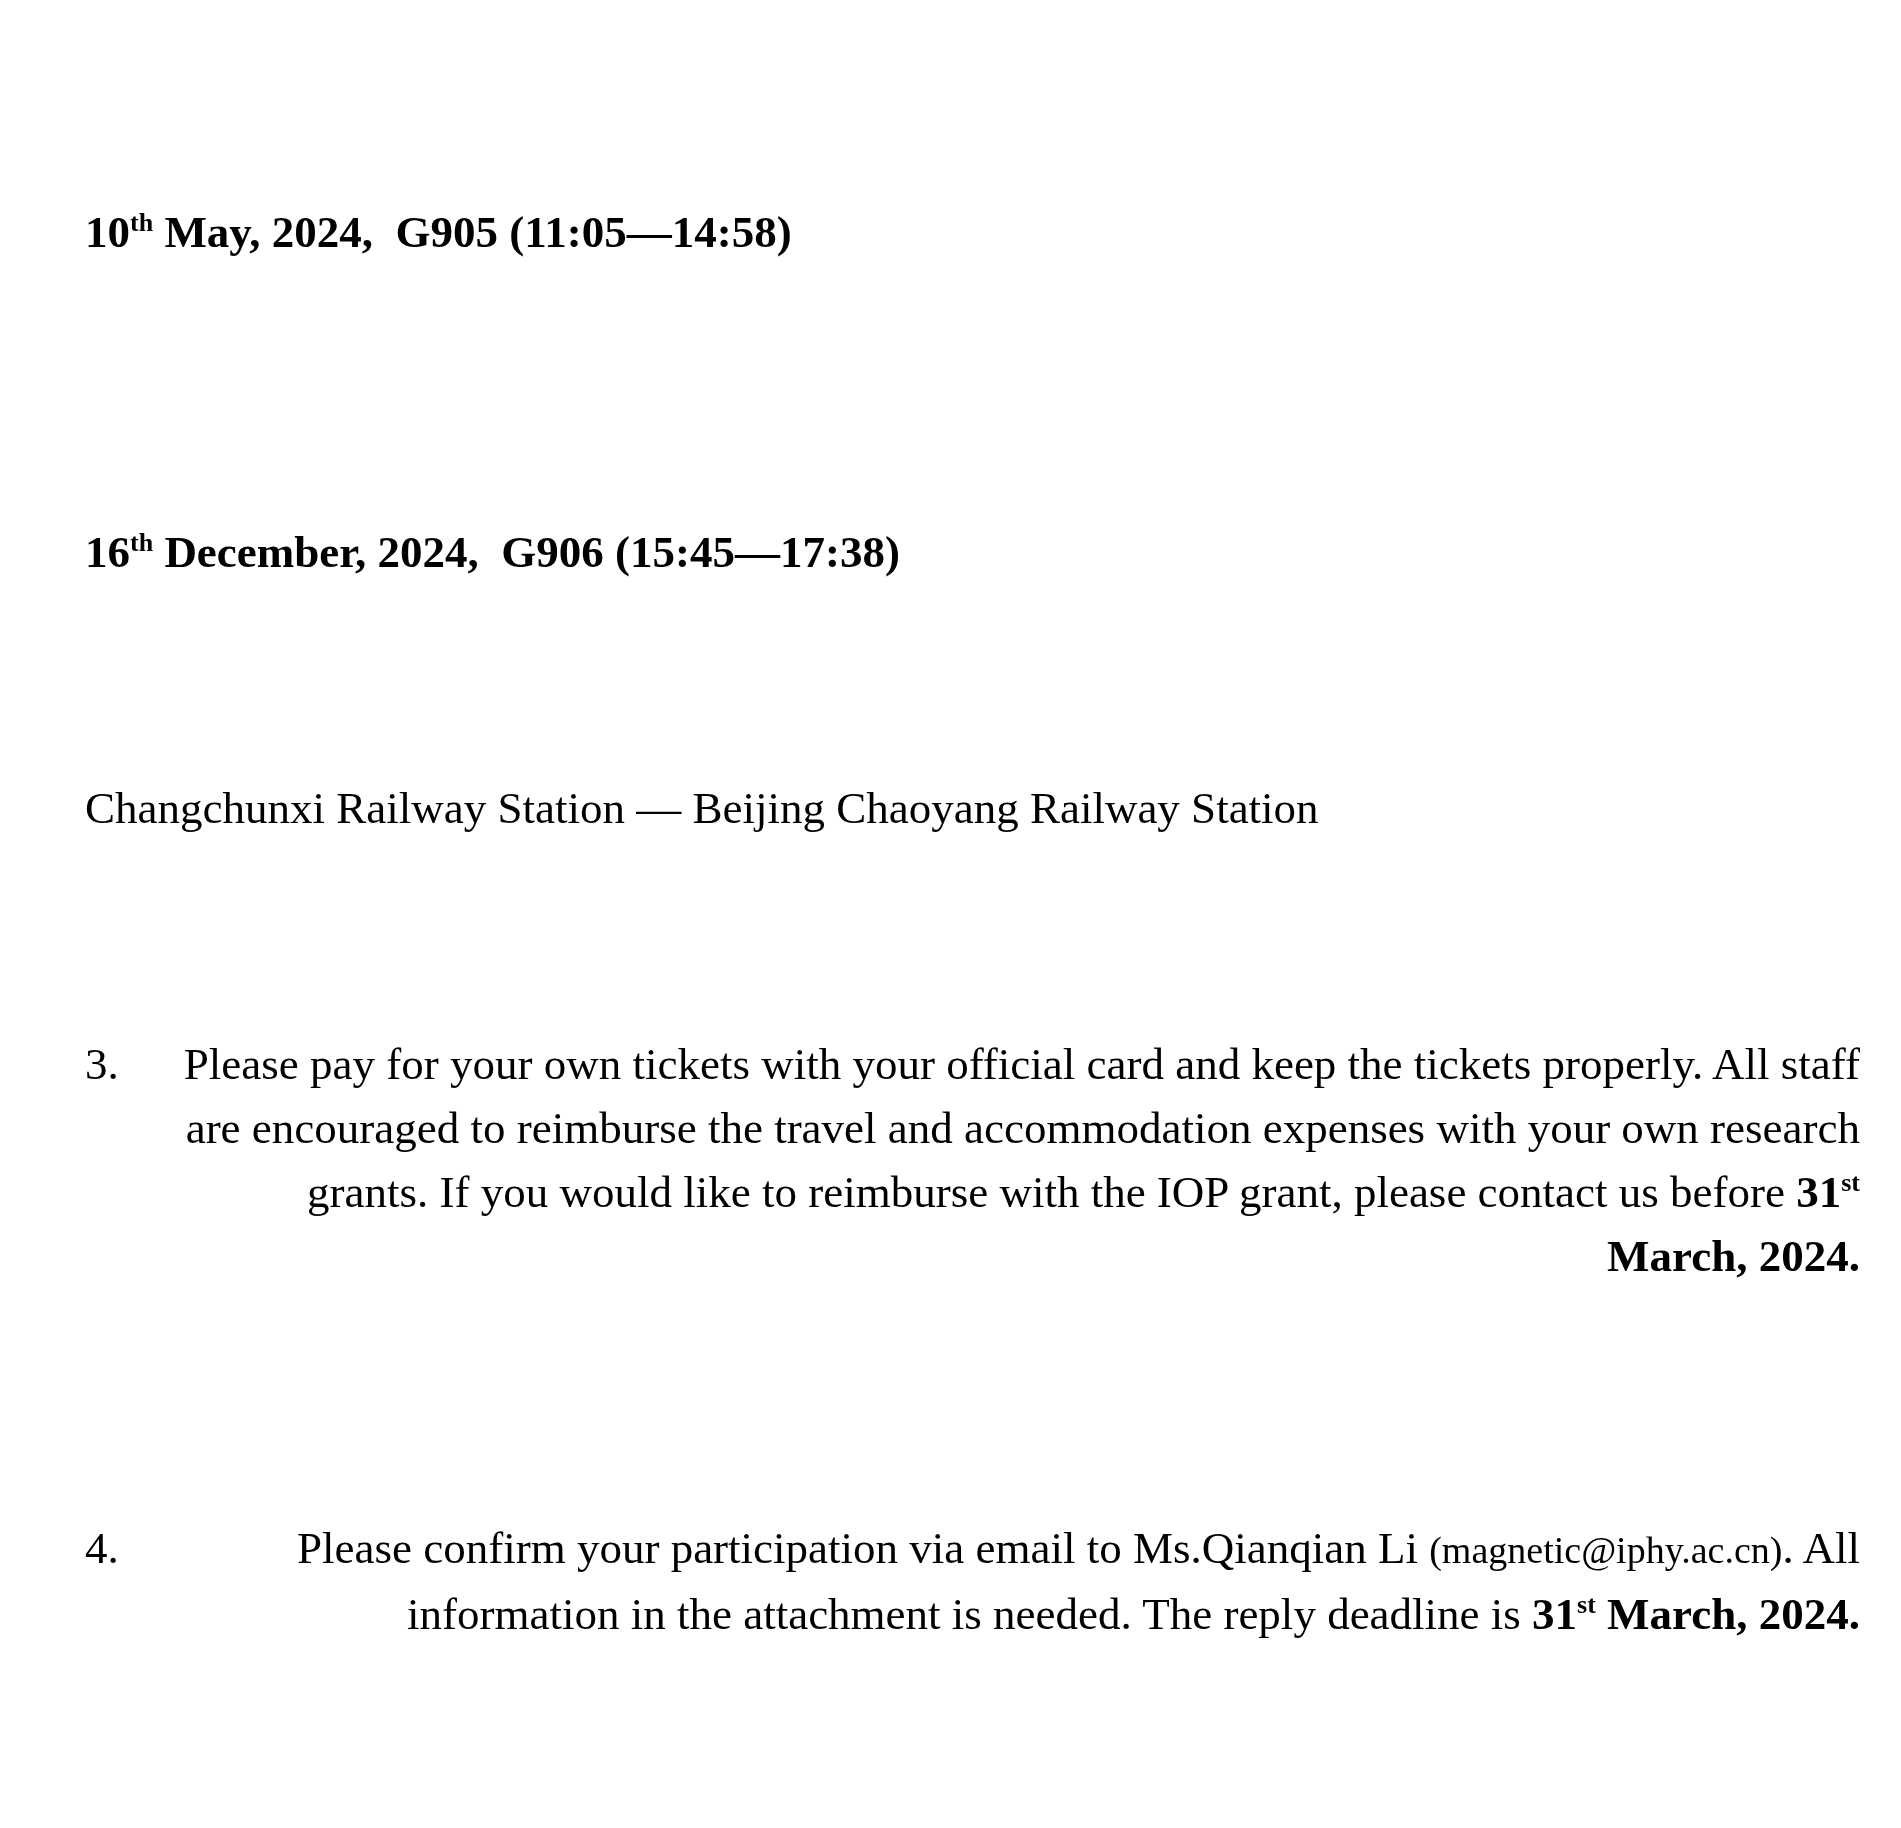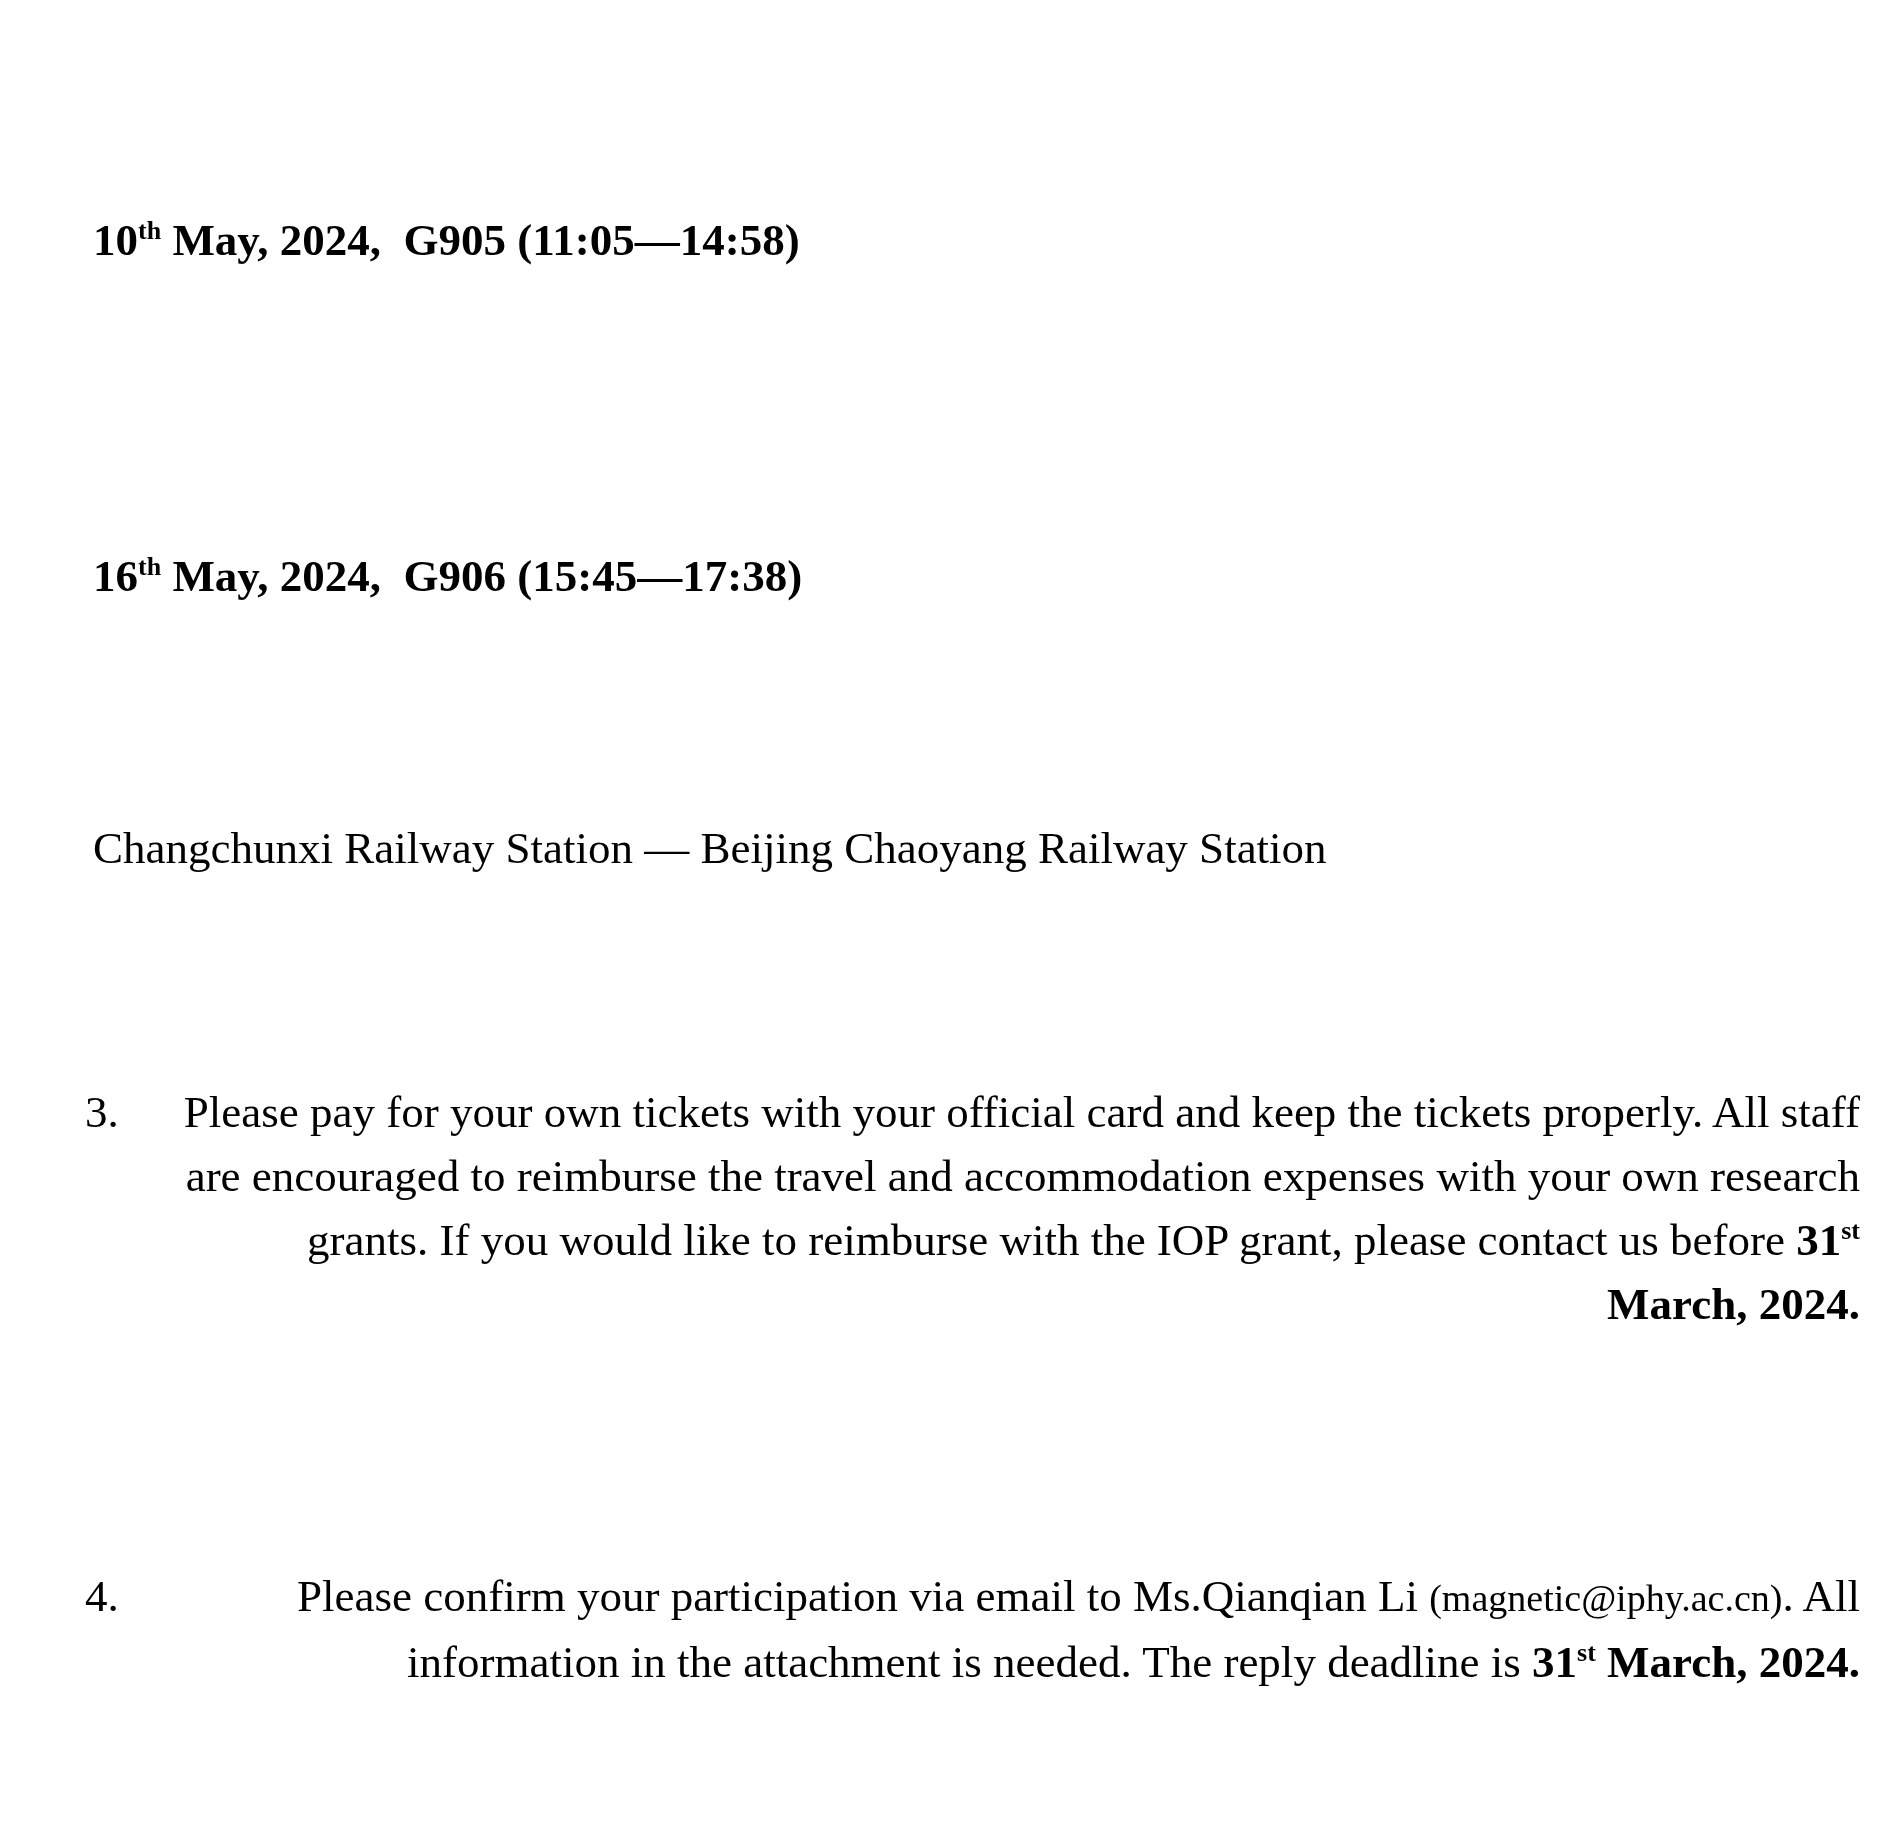--- a/index.html
+++ b/index.html
@@ -15,21 +15,21 @@
     font-family: "Liberation Serif", "DejaVu Serif", serif;
   }
   .doc {
     box-sizing: content-box;
     padding: 8px 0 0 85px;
     width: 1775px;
     font-size: 45px;
     line-height: 64px;
     white-space: pre-wrap;
   }
-  .doc p { margin: 8px; }
+  .doc p { margin: 0; }
   .train-line {
     margin: 0 0 36px 76px;
     font-weight: bold;
   }
   .route-line {
     margin: 0 0 36px 76px;
   }
   .list-item {
     display: flex;
     margin: 0 0 36px 0;
@@ -51,21 +51,21 @@
   .email { font-size: 38px; }
 </style>
 </head>
 <body>
 
 <div class="doc">
 
   <p class="train-line"><span>10</span><span class="sup">th</span><span> May, 2024,  G905 (11:05—14:58)</span></p>
 
 
-  <p class="train-line"><span>16</span><span class="sup">th</span><span> May, 2024,  G906 (15:45—17:38)</span></p>
+  <p class="train-line"><span>16</span><span class="sup">th</span><span> December, 2024,  G906 (15:45—17:38)</span></p>
 
   <p class="route-line"><span>Changchunxi Railway Station — Beijing Chaoyang Railway Station</span></p>
 
   <div class="list-item">
     <span class="list-num">3.</span>
     <div class="list-text"><span>Please pay for your own tickets with your official card and keep the tickets properly. All staff are encouraged to reimburse the travel and accommodation expenses with your own research grants. If you would like to reimburse with the IOP grant, please contact us before </span><span class="b">31</span><span class="b sup">st</span><span class="b"> March, 2024.</span></div>
   </div>
 
   <div class="list-item">
     <span class="list-num">4.</span>

